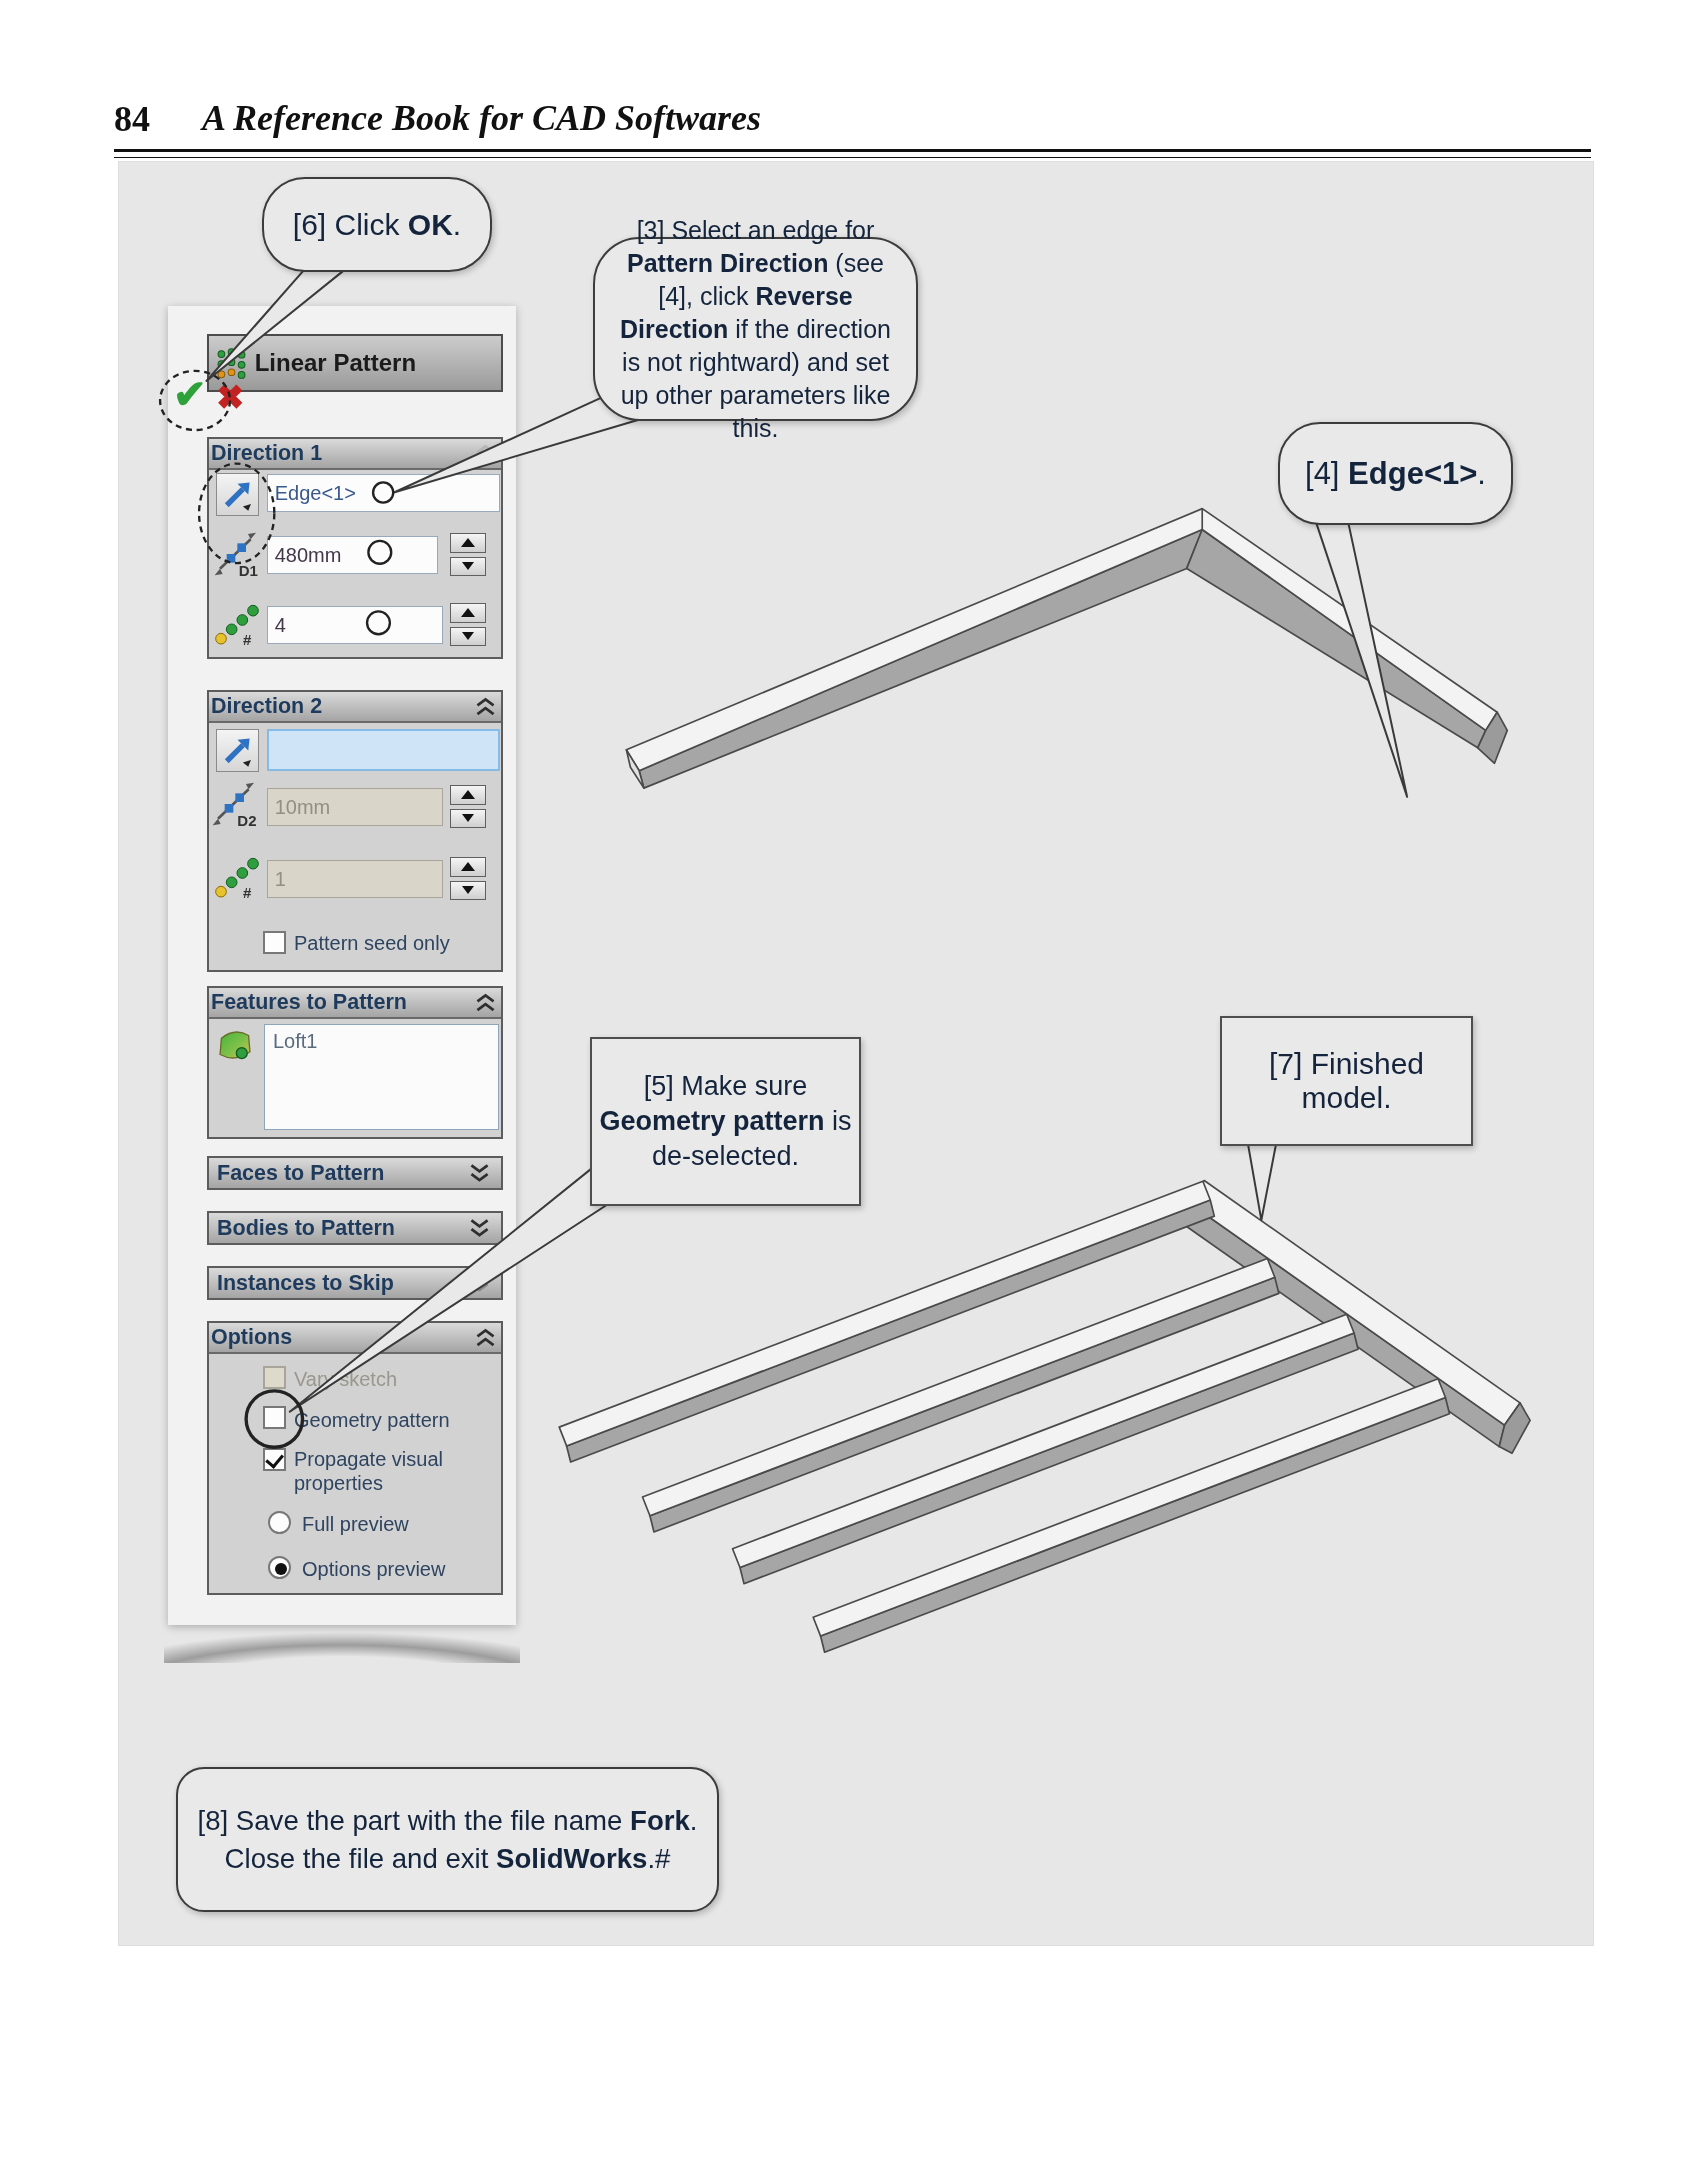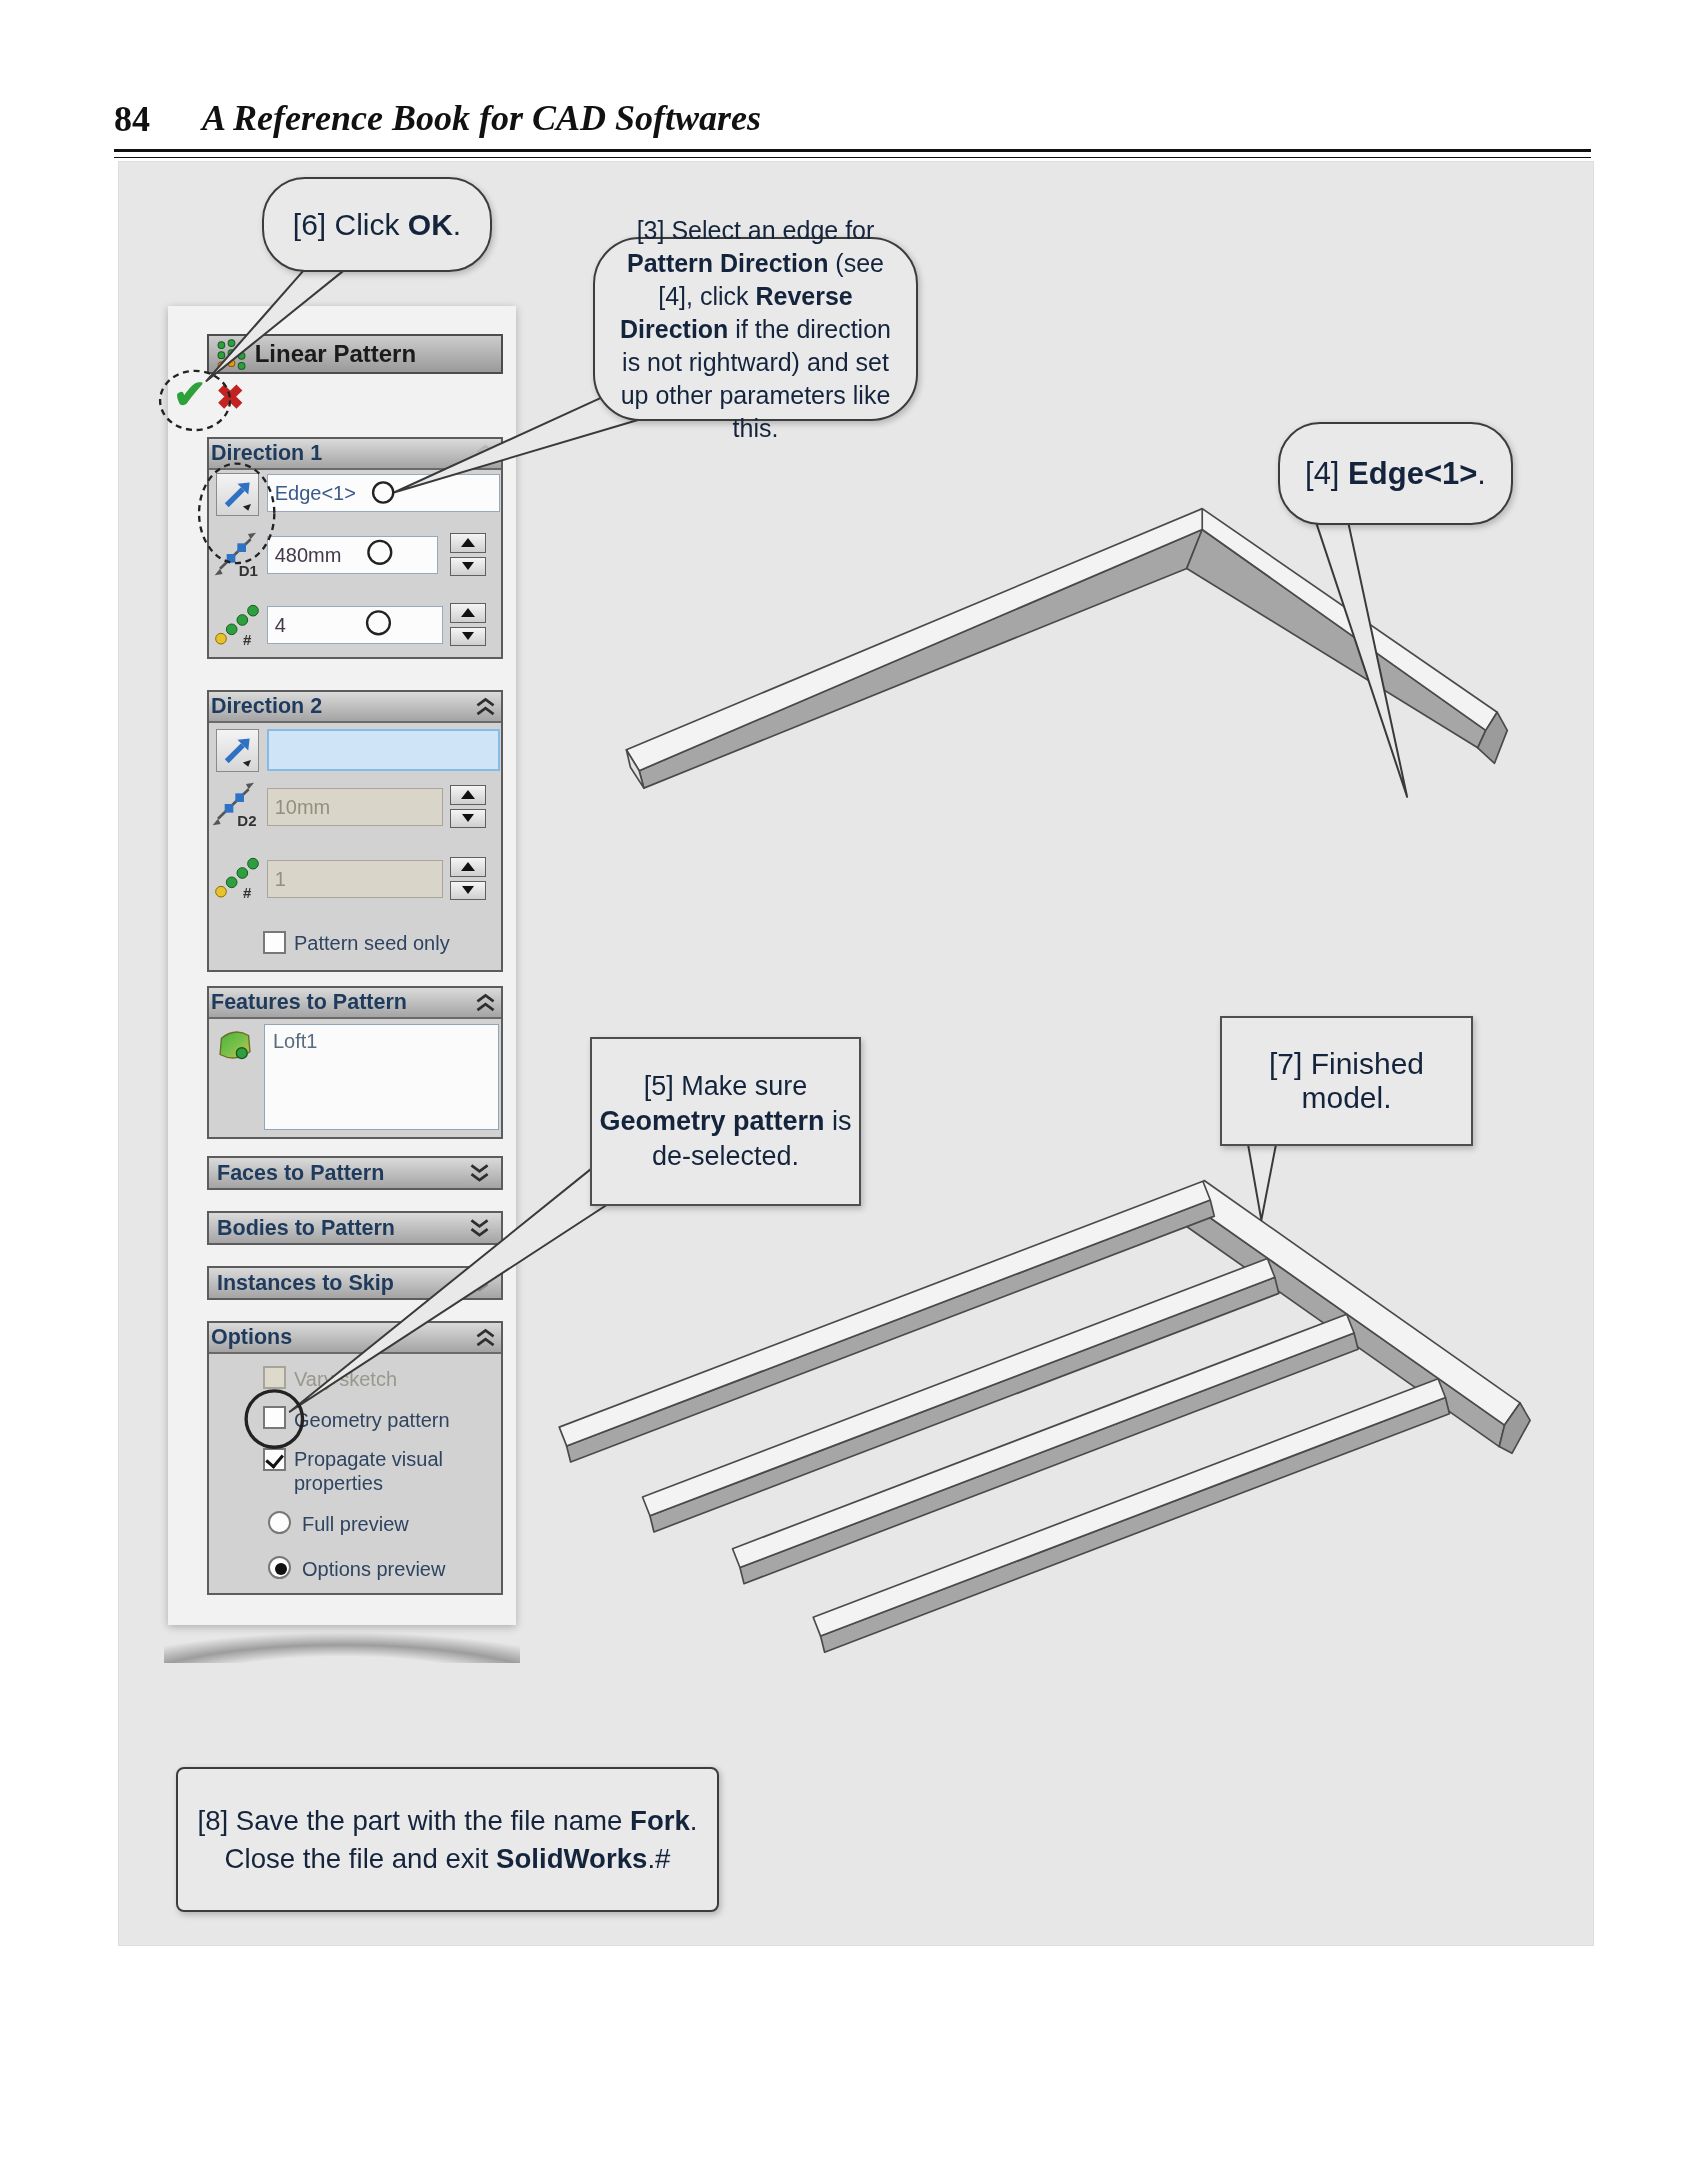--- a/index.html
+++ b/index.html
@@ -12,21 +12,21 @@
   .rule1{top:149px;height:2.7px;}
   .rule2{top:157px;height:1.3px;}
   
   .figure-bg{position:absolute;left:118px;top:161px;width:1474px;height:1783px;
              background:#e7e7e7;border:0.7px solid #dedede;z-index:10;}
   
   .pm-col{position:absolute;left:168px;top:306px;width:348px;height:1319px;background:#f2f2f2;
           box-shadow:0 2px 8px rgba(0,0,0,.25);z-index:20;}
   .pm-curl{position:absolute;left:164px;top:1625px;width:356px;height:38px;z-index:20;
            background:radial-gradient(ellipse 85% 170% at 50% 175%, rgba(0,0,0,0) 54%, rgba(0,0,0,0.32) 72%, rgba(0,0,0,0) 92%);}
-  .pm-titlebar{position:absolute;left:207px;top:334px;width:296px;height:40px;z-index:21;
+  .pm-titlebar{position:absolute;left:207px;top:334px;width:296px;height:58px;z-index:21;
                background:linear-gradient(#cccccc,#9a9a9a);border:2px solid #4c4c4c;box-sizing:border-box;
                display:flex;align-items:center;gap:8px;padding:0 6.7px;
                font-weight:700;font-size:24px;color:#1b1b1b;}
   .okmark{position:absolute;left:173px;top:374px;font-size:40px;font-weight:700;color:#2fa13a;z-index:21;line-height:40px;}
   .xmark{position:absolute;left:216px;top:380px;font-size:34px;font-weight:700;color:#c32222;z-index:21;line-height:34px;}
   .grp{position:absolute;background:#d2d2d2;border:2px solid #5c5c5c;box-sizing:border-box;z-index:21;}
   .grp-hdr{position:relative;height:31px;background:linear-gradient(#dadada,#a4a4a4);
            border-bottom:2px solid #6a6a6a;display:flex;align-items:center;justify-content:space-between;
            padding:0 2px;font-weight:700;font-size:21.5px;color:#1e3a5c;box-sizing:border-box;}
   .bar{position:absolute;height:34px;background:linear-gradient(#dadada,#a4a4a4);border:2px solid #5c5c5c;
@@ -69,21 +69,21 @@
   
   .callout{position:absolute;background:#e9e9e9;border:2px solid #3c3c3c;color:#14243c;
            display:flex;align-items:center;justify-content:center;text-align:center;
            box-shadow:2px 2.7px 6px rgba(0,0,0,.22);z-index:50;}
   .callout .b, .b{font-weight:700;}
   #c6{left:262px;top:177px;width:226px;height:91px;border-radius:43px;font-size:30px;}
   #c3{left:593px;top:237px;width:325px;height:184px;border-radius:47px;font-size:25px;line-height:33px;padding:0 13.4px;box-sizing:border-box;}
   #c4{left:1278px;top:422px;width:231px;height:99px;border-radius:42px;font-size:31px;}
   #c5{left:590px;top:1037px;width:267px;height:165px;border:2.7px solid #4e4e4e;font-size:27px;line-height:35px;}
   #c7{left:1220px;top:1016px;width:249px;height:126px;border:2.7px solid #4e4e4e;font-size:30px;}
-  #c8{left:176px;top:1767px;width:539px;height:141px;border-radius:8px;border-width:2.7px;
+  #c8{left:176px;top:1767px;width:539px;height:141px;border-radius:28px;border-width:2.7px;
       font-size:27.6px;line-height:38px;white-space:pre-line;}
 </style>
 </head>
 <body>
 
 <div class="page">
 
   <div class="pgnum">84</div>
   <div class="booktitle">A Reference Book for CAD Softwares</div>
   <div class="rule rule1"></div>

